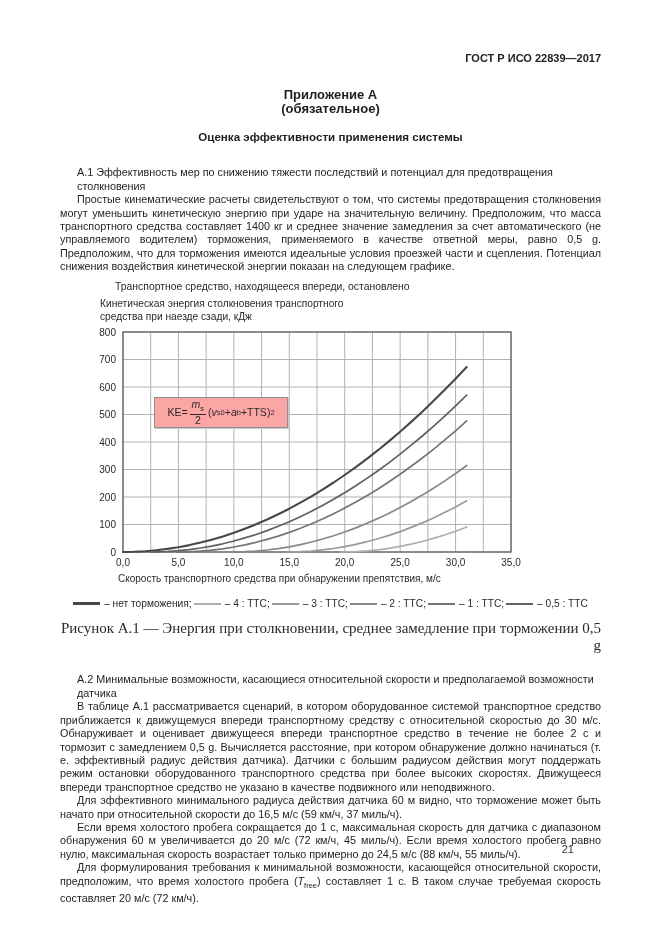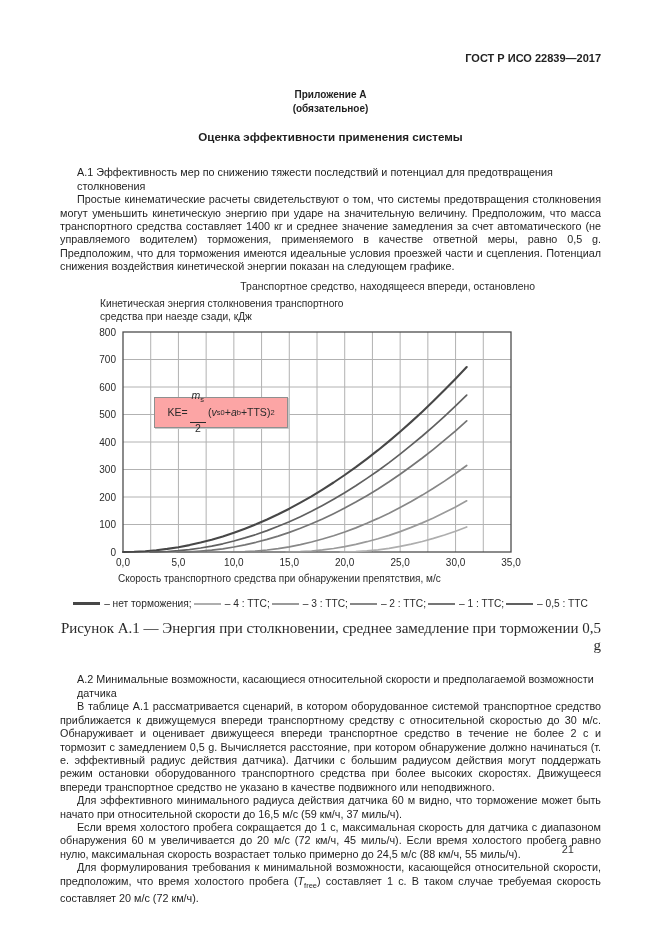--- a/index.html
+++ b/index.html
@@ -6,40 +6,40 @@
   .page{
     position:relative;
     width:618px;height:935px;
     background:#ffffff;
     font-family:"Liberation Sans","DejaVu Sans",sans-serif;
     color:#1f1f1f;
     overflow:hidden;
   }
   .content{position:absolute;left:60px;top:0;width:541px;}
   .doc-number{margin-top:52px;text-align:right;font-weight:bold;font-size:11px;color:#222;}
-  .appendix{margin-top:24px;text-align:center;font-weight:bold;font-size:10px;line-height:13.5px;}
+  .appendix{margin-top:24px;text-align:center;font-weight:bold;font-size:13px;line-height:13.5px;}
   .doc-title{margin-top:15px;text-align:center;font-weight:bold;font-size:11.6px;}
   .sec-heading{margin-top:23px;font-weight:normal;font-size:10.8px;line-height:13.6px;padding-left:17px;text-indent:0;}
   .para{margin:0;font-size:10.8px;line-height:13.4px;text-align:justify;text-indent:17px;}
   .chart-wrap{margin-top:7px;position:relative;}
-  .chart-title{font-size:10.4px;text-align:right;width:420px;margin-left:55px;color:#2a2a2a;}
+  .chart-title{font-size:10.4px;text-align:left;width:420px;margin-left:55px;color:#2a2a2a;}
   .ylabel{margin-top:5px;margin-left:40px;font-size:10.2px;line-height:13px;color:#2a2a2a;}
   .svg-holder{position:relative;margin-top:2px;}
   svg{display:block;}
   .formula-box{
     position:absolute;left:94px;top:72px;width:132px;height:29px;
     background:#fca5a5;border:1px solid #8f8f8f;box-shadow:1px 1px 0 #c9c9c9;
     display:flex;align-items:center;justify-content:center;
     font-size:10.5px;color:#2a2a2a;white-space:nowrap;
   }
   .formula-box i{font-style:italic;}
   .formula-box sub{font-size:7.5px;}
   .formula-box sup{font-size:7.5px;}
   .frac{display:inline-block;vertical-align:-6px;text-align:center;line-height:1.05;margin:0 2px;}
-  .frac .num{display:block;border-bottom:1px solid #2a2a2a;padding:0 2px 18px 2px;}
+  .frac .num{display:block;border-bottom:1px solid #2a2a2a;padding:0 2px 1px 2px;}
   .frac .den{display:block;}
   .xlabel{margin-top:1px;font-size:10px;text-align:left;width:541px;position:relative;left:58px;color:#2a2a2a;}
   .legend{margin-top:12px;text-align:center;font-size:10.2px;white-space:nowrap;color:#2a2a2a;}
   .legend-item{display:inline-flex;align-items:center;margin:0 1px;}
   .legend-swatch{display:inline-block;width:27px;margin-right:4px;}
   .legend-label{display:inline-block;}
   .caption{margin-top:11px;text-align:right;font-size:15px;color:#2a2a2a;font-family:Liberation Serif, serif;}
   .a2-heading{margin-top:19px;}
   .page-number{position:absolute;top:843px;right:44px;font-size:11px;color:#333;}
 </style>

